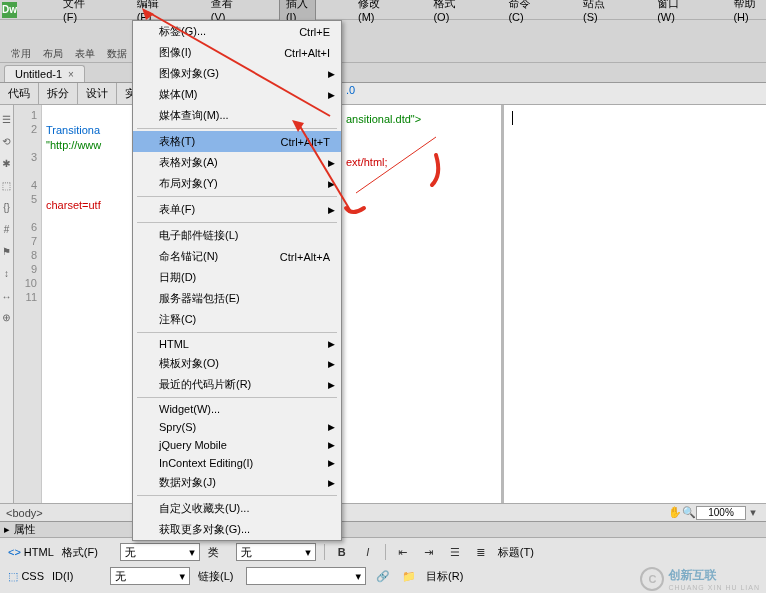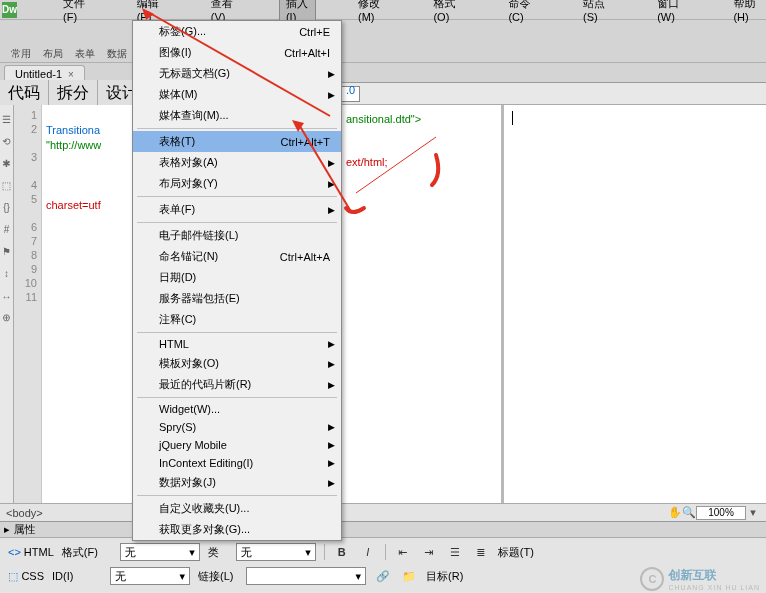--- a/index.html
+++ b/index.html
@@ -11,21 +11,21 @@
 .menubar .mi.active { background: #b8b8b8; border: 1px solid #888; }
 
 .toolbar1 { background: #d4d4d4; height: 18px; display: flex; align-items: center; border-bottom: 1px solid #b0b0b0; padding-left: 6px; gap: 2px; margin-top: 25px; }
 .toolbar1 .tb { padding: 1px 5px; font-size: 10px; color: #444; }
 
 .doc-tab-strip { background: #d4d4d4; height: 20px; display: flex; align-items: flex-end; padding-left: 4px; border-bottom: 1px solid #999; }
 .doc-tab { background: #e8e8e8; padding: 2px 10px; font-size: 10px; border: 1px solid #aaa; border-bottom: none; border-radius: 3px 3px 0 0; display: flex; align-items: flex-end; gap: 6px; }
 .doc-tab .close { font-size: 10px; color: #666; }
 
 .view-tabs { background: #e8e8e8; height: 22px; display: flex; align-items: center; border-bottom: 1px solid #aaa; }
-.vtab { padding: 3px 8px; border-right: 1px solid #aaa; background: #e0e0e0; font-size: 16px; }
+.vtab { padding: 3px 8px; border-right: 1px solid #aaa; background: #e0e0e0; font-size: 11px; }
 .doc-title-area { flex: 1; display: flex; align-items: center; justify-content: flex-start; padding-left: 80px; }
 .doc-title-input { width: 100px; height: 16px; border: 1px solid #888; background: #fff; font-size: 10px; padding: 0 2px; }
 
 .main-area { display: flex; height: 398px; position: relative; }
 .left-icons { width: 14px; background: #e8e8e8; border-right: 1px solid #aaa; display: flex; flex-direction: column; align-items: center; padding-top: 8px; gap: 10px; }
 .left-icons .ic { width: 12px; height: 12px; font-size: 10px; color: #666; display: flex; align-items: center; justify-content: center; }
 
 .code-split { display: flex; flex: 1; }
 .code-left { width: 490px; display: flex; background: #fff; border-right: 3px solid #b8b8b8; }
 .gutter { width: 28px; background: #e0e0e0; color: #888; text-align: right; padding: 3px 4px 0 0; font-family: Consolas, monospace; font-size: 11px; border-right: 1px solid #c8c8c8; }
@@ -89,21 +89,21 @@
   <div id="dd-items">
       <div class="mitem">
         <span>标签(G)...</span>
         <span class="shortcut">Ctrl+E</span>
       </div>
       <div class="mitem">
         <span>图像(I)</span>
         <span class="shortcut">Ctrl+Alt+I</span>
       </div>
       <div class="mitem">
-        <span>无标题文档(G)</span>
+        <span>图像对象(G)</span>
         <span class="arrow">▶</span>
       </div>
       <div class="mitem">
         <span>媒体(M)</span>
         <span class="arrow">▶</span>
       </div>
       <div class="mitem">
         <span>媒体查询(M)...</span>
       </div>
       <div class="sep"></div>

